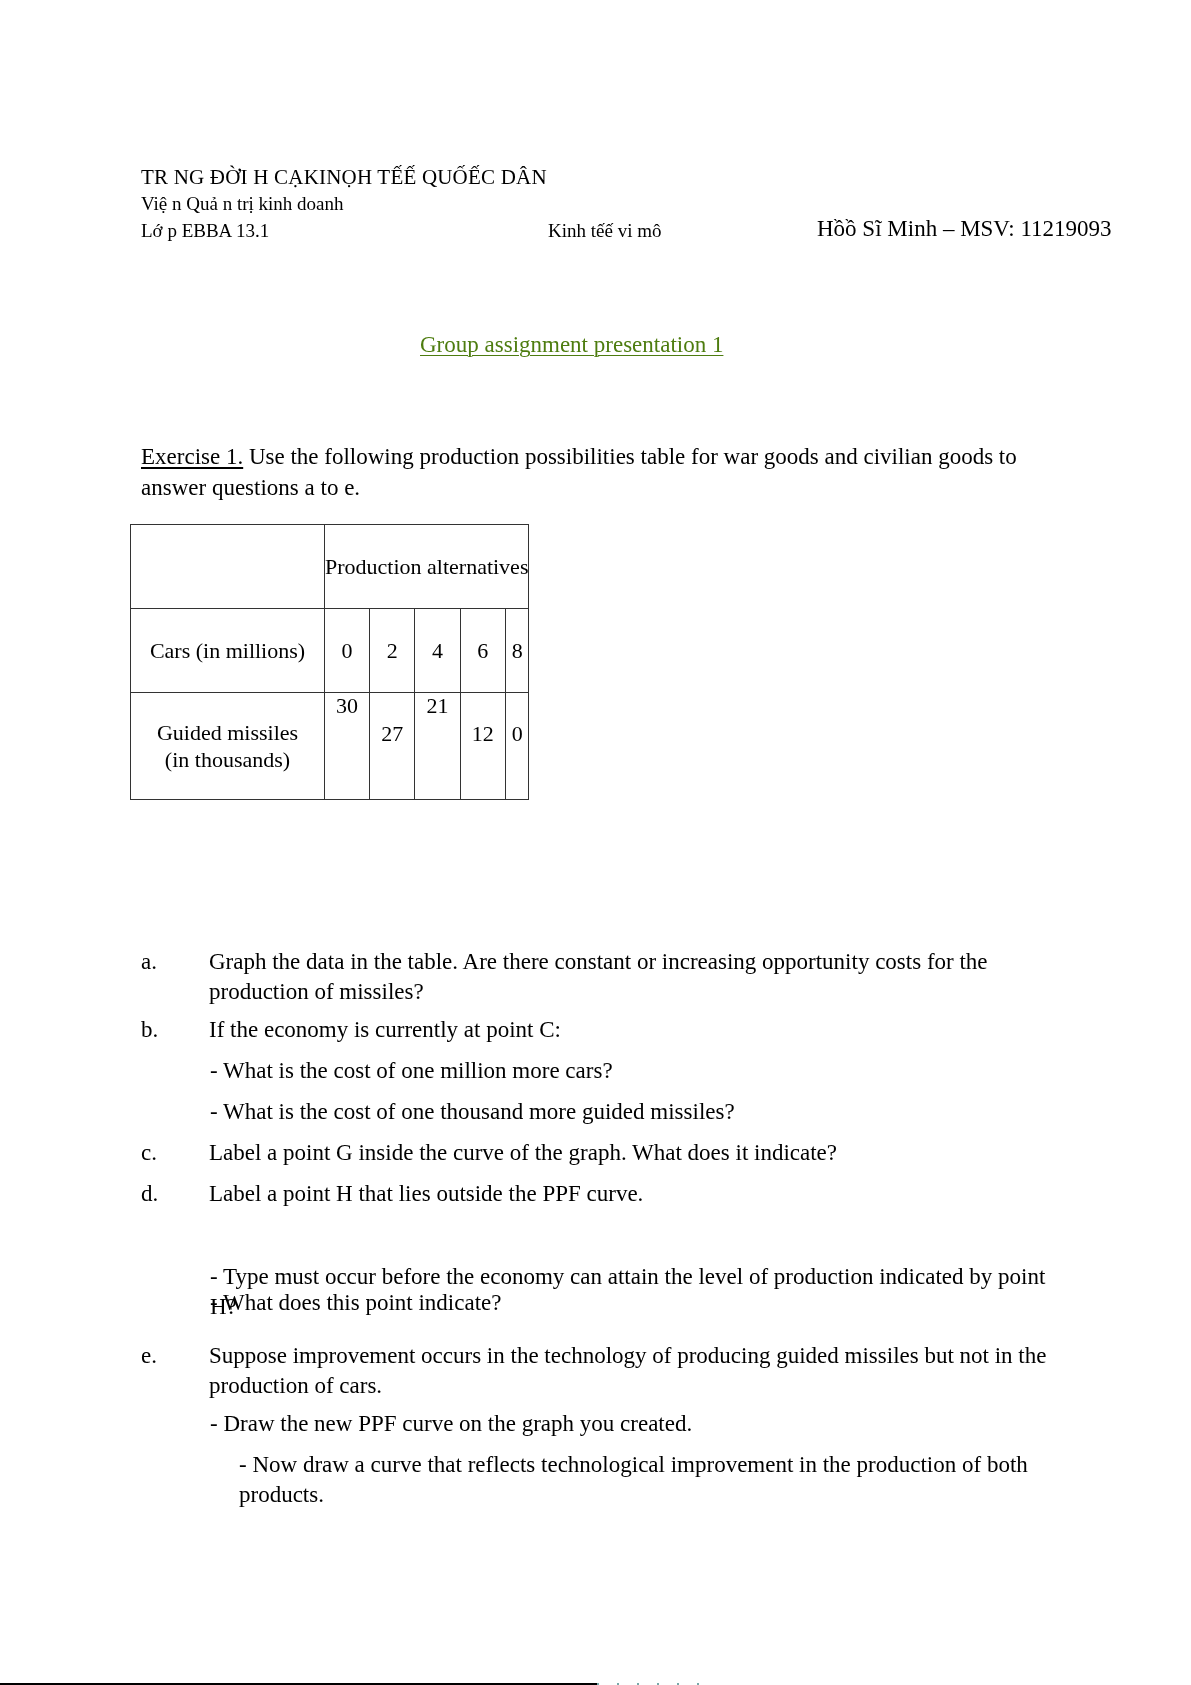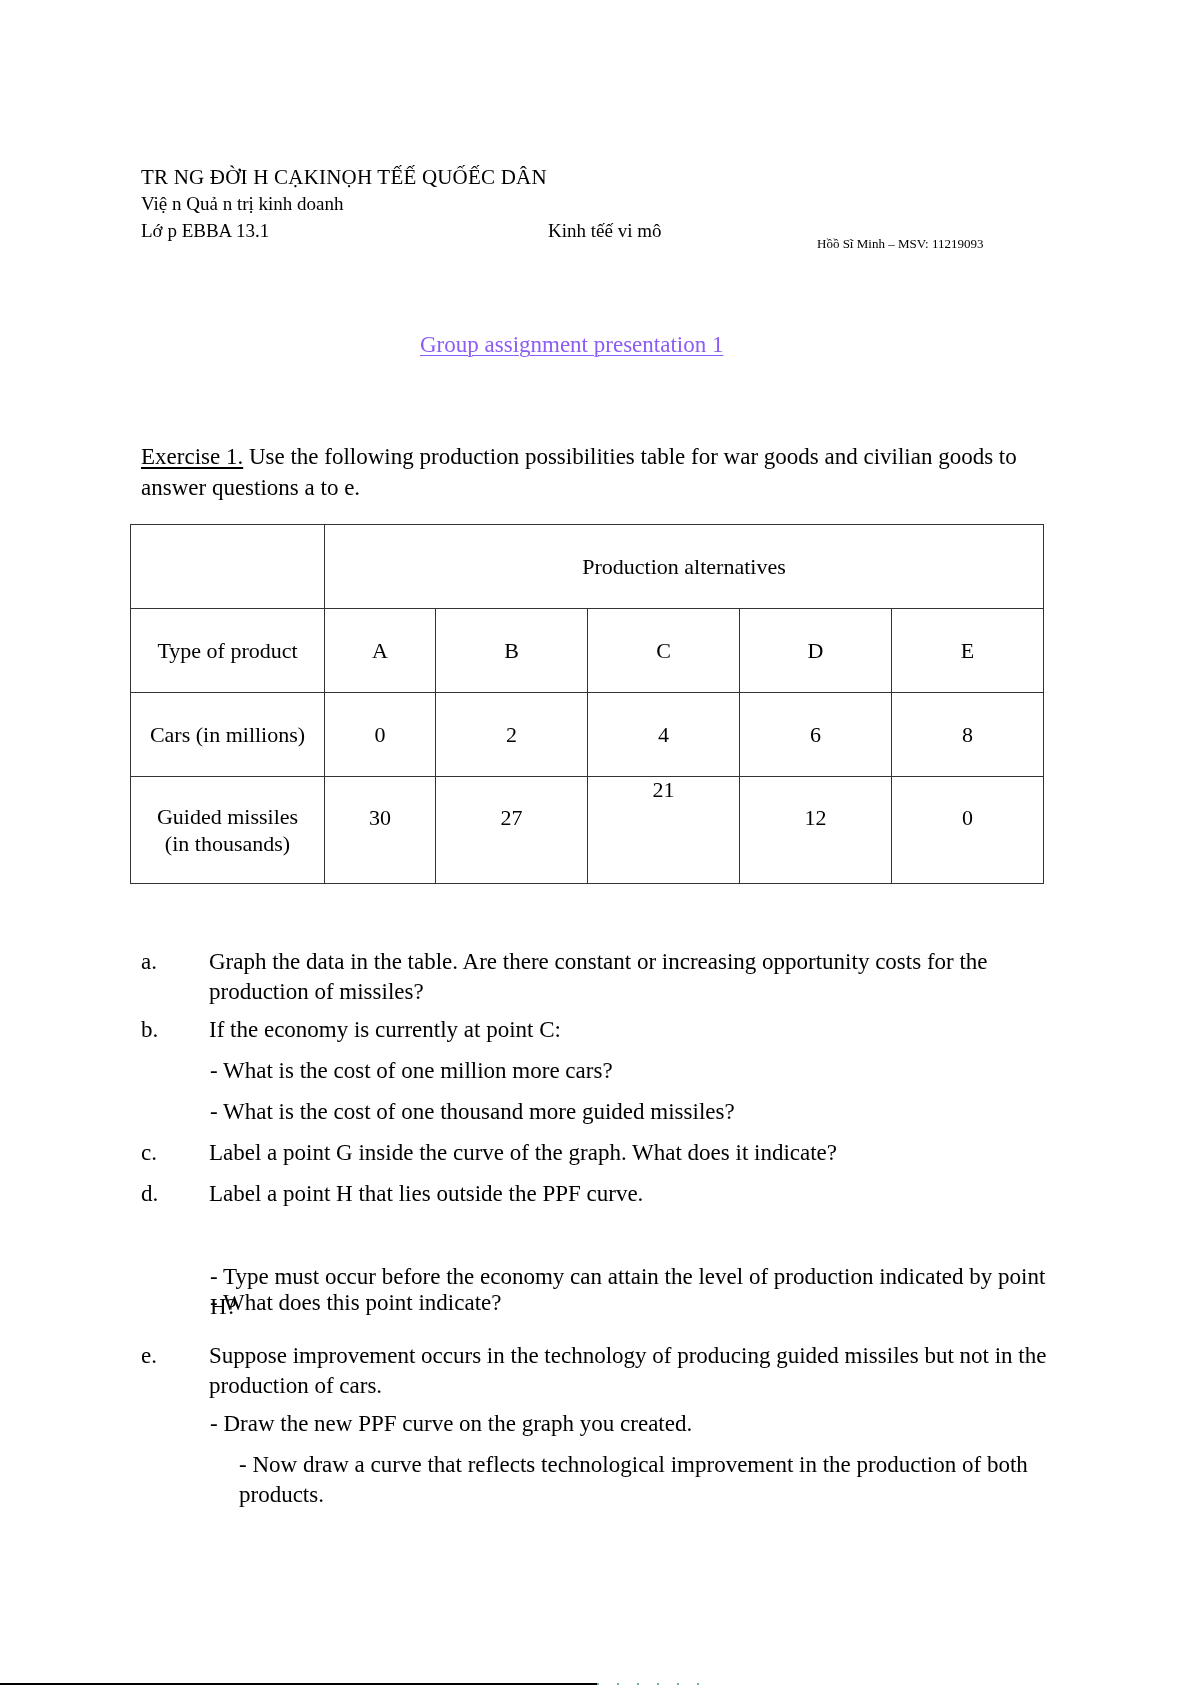--- a/index.html
+++ b/index.html
@@ -15,26 +15,26 @@
       font-family: "Liberation Serif", "DejaVu Serif", serif;
       color: #000000;
     }
     .abs { position: absolute; white-space: nowrap; }
 
     
     .hdr-line1 { left: 141px; top: 165px; font-size: 21px; letter-spacing: 0.2px; }
     .hdr-line2 { left: 141px; top: 193px; font-size: 19px; }
     .hdr-line3 { left: 141px; top: 220px; font-size: 19px; }
     .hdr-course { left: 548px; top: 220px; font-size: 19px; }
-    .hdr-student { left: 817px; top: 236px; font-size: 13px; }
+    .hdr-student { left: 817px; top: 216px; font-size: 23px; }
 
     
     .doc-title {
       left: 420px; top: 332px; font-size: 23px;
-      color: #8b5cf6;
+      color: #4d7c0f;
       text-decoration: underline;
       text-decoration-thickness: 1px;
       text-underline-offset: 3px;
     }
 
     
     .exercise {
       left: 141px; top: 441px; width: 900px;
       font-size: 23px; line-height: 31px;
       white-space: normal;
@@ -90,42 +90,34 @@
 <div class="abs doc-title">Group assignment presentation 1 </div>
 
 <div class="abs exercise"><span class="ex-label">Exercise 1.</span><span> Use the following production possibilities table for war goods and civilian goods to answer questions a to e.</span></div>
 
 <table class="ppt">
   <tbody>
       <tr class="r0">
     <td class="c0"></td>
     <td colspan="5">Production alternatives</td>
   </tr>
-  <tr class="r1">
-    <td class="c0 type-lbl">Type of product</td>
-    <td class="c1">A</td>
-    <td class="c2">B</td>
-    <td class="c3">C</td>
-    <td class="c4">D</td>
-    <td class="c5">E</td>
-  </tr>
   <tr class="r2">
     <td class="c0 left-txt">Cars (in millions)</td>
     <td>0</td>
     <td>2</td>
     <td>4</td>
     <td>6</td>
     <td>8</td>
   </tr>
   <tr class="r3">
     <td class="c0 left-txt">
       <div>Guided missiles</div>
       <div>(in thousands)</div>
     </td>
-    <td style="vertical-align: top; padding-top: 28px;">30</td>
+    <td style="vertical-align: top; ">30</td>
     <td style="vertical-align: top; padding-top: 28px;">27</td>
     <td style="vertical-align: top; ">21</td>
     <td style="vertical-align: top; padding-top: 28px;">12</td>
     <td style="vertical-align: top; padding-top: 28px;">0</td>
   </tr>
 </tbody>
   </table>
 
 <div class="abs q-marker" style="top: 949px;">a.</div>
 <div class="abs q-text" style="top: 947px;">Graph the data in the table. Are there constant or increasing opportunity costs for the production of missiles?</div>

